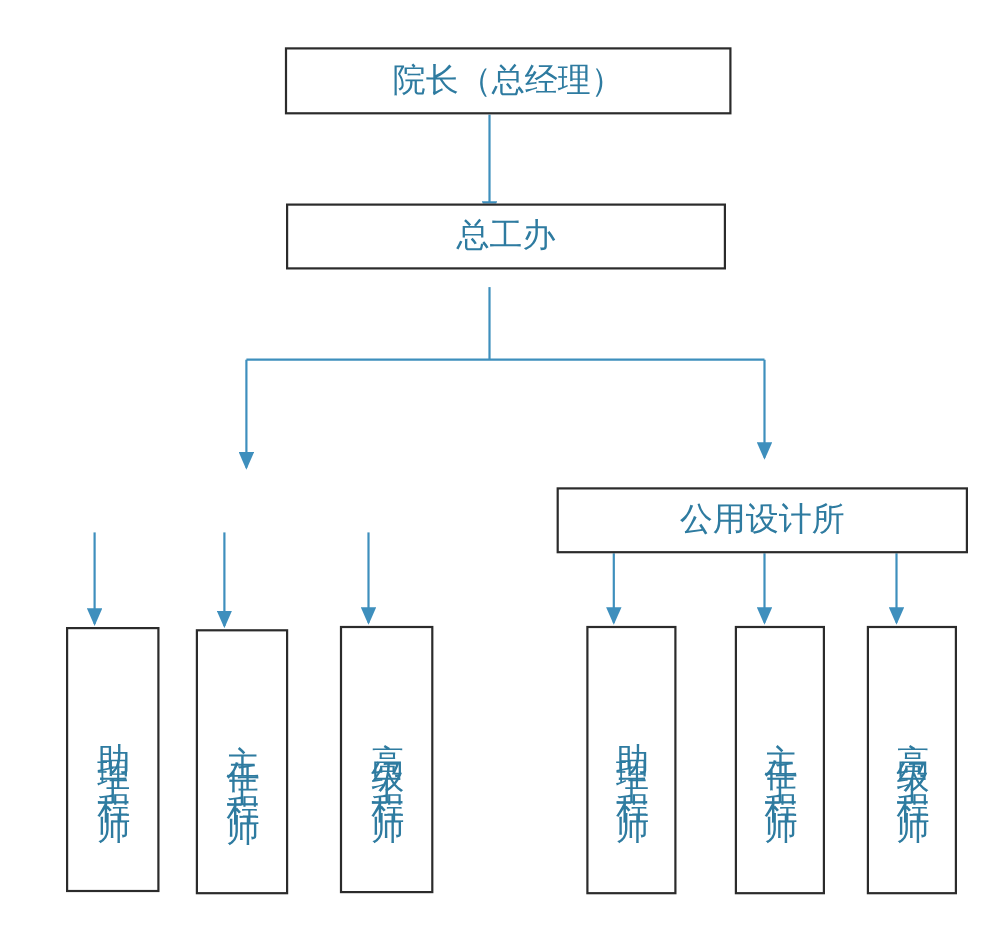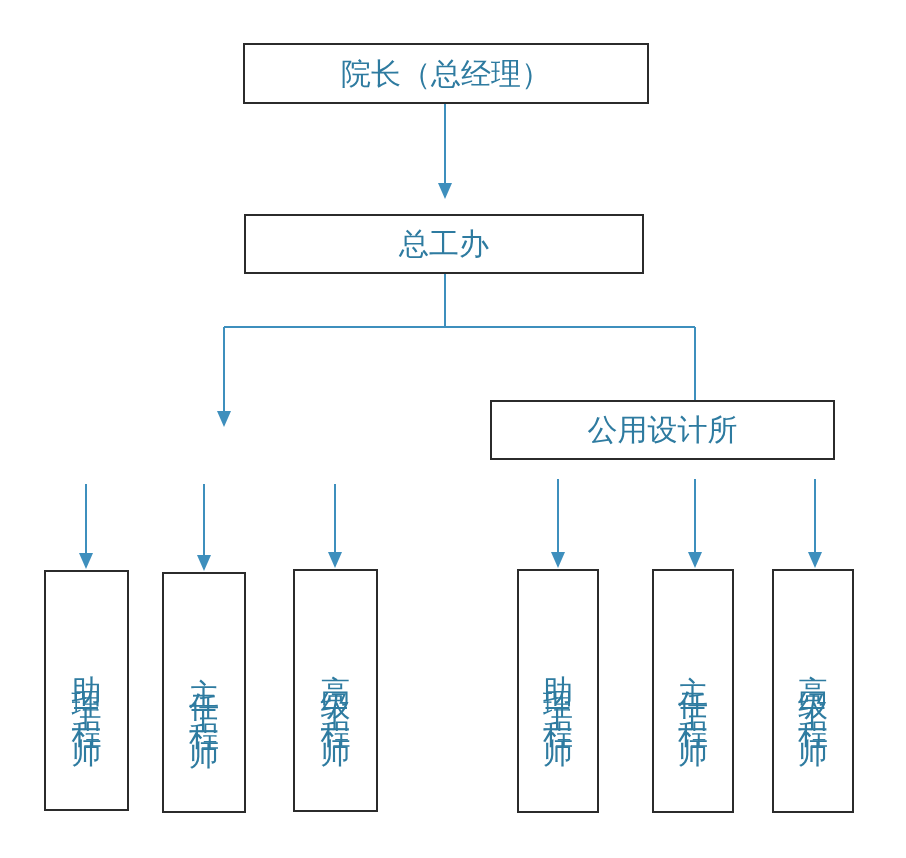--- a/index.html
+++ b/index.html
@@ -29,25 +29,26 @@
     border: 2px solid #2b2b2b;
     background: #ffffff;
     color: #2e7ba0;
     font-size: 30px;
     display: flex;
     align-items: center;
     justify-content: center;
     text-align: center;
     white-space: nowrap;
     line-height: 1;
+    margin-left: 16px;
   }
   .node-root   { left: 243px; top: 43px;  width: 406px; height: 61px; }
-  .node-office { left: 244px; top: 214px; width: 400px; height: 60px; }
+  .node-office { left: 244px; top: 185px; width: 400px; height: 60px; }
   .node-branch-left  { left: 60px;  top: 428px; width: 334px; height: 56px; }
-  .node-branch-right { left: 490px; top: 400px; width: 345px; height: 60px; }
+  .node-branch-right { left: 490px; top: 443px; width: 374px; height: 60px; }
   .vnode {
     writing-mode: vertical-lr;
     text-orientation: upright;
     letter-spacing: 16px;
     white-space: normal;
   }
   .node-child-l1 { left: 44px;  top: 570px; width: 85px; height: 241px; }
   .node-child-l2 { left: 162px; top: 572px; width: 84px; height: 241px; }
   .node-child-l3 { left: 293px; top: 569px; width: 85px; height: 243px; }
   .node-child-r1 { left: 517px; top: 569px; width: 82px; height: 244px; }

